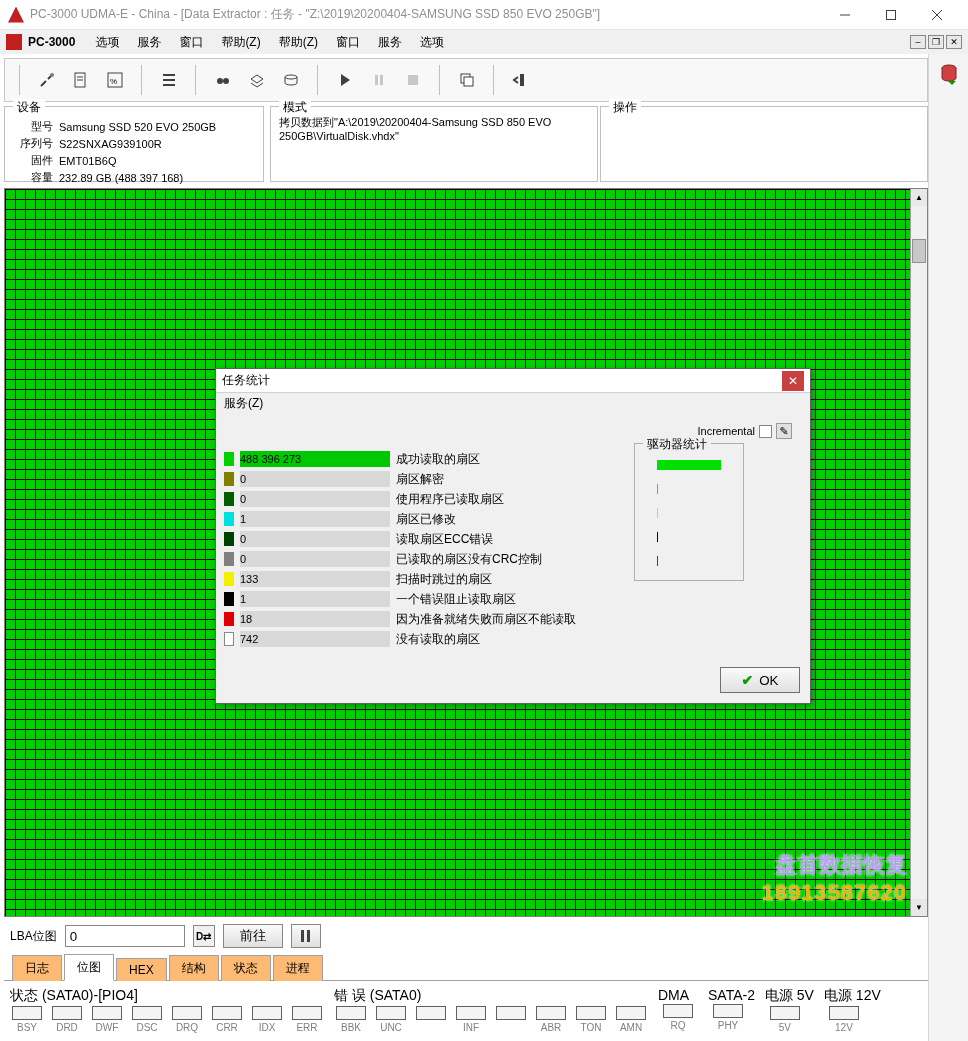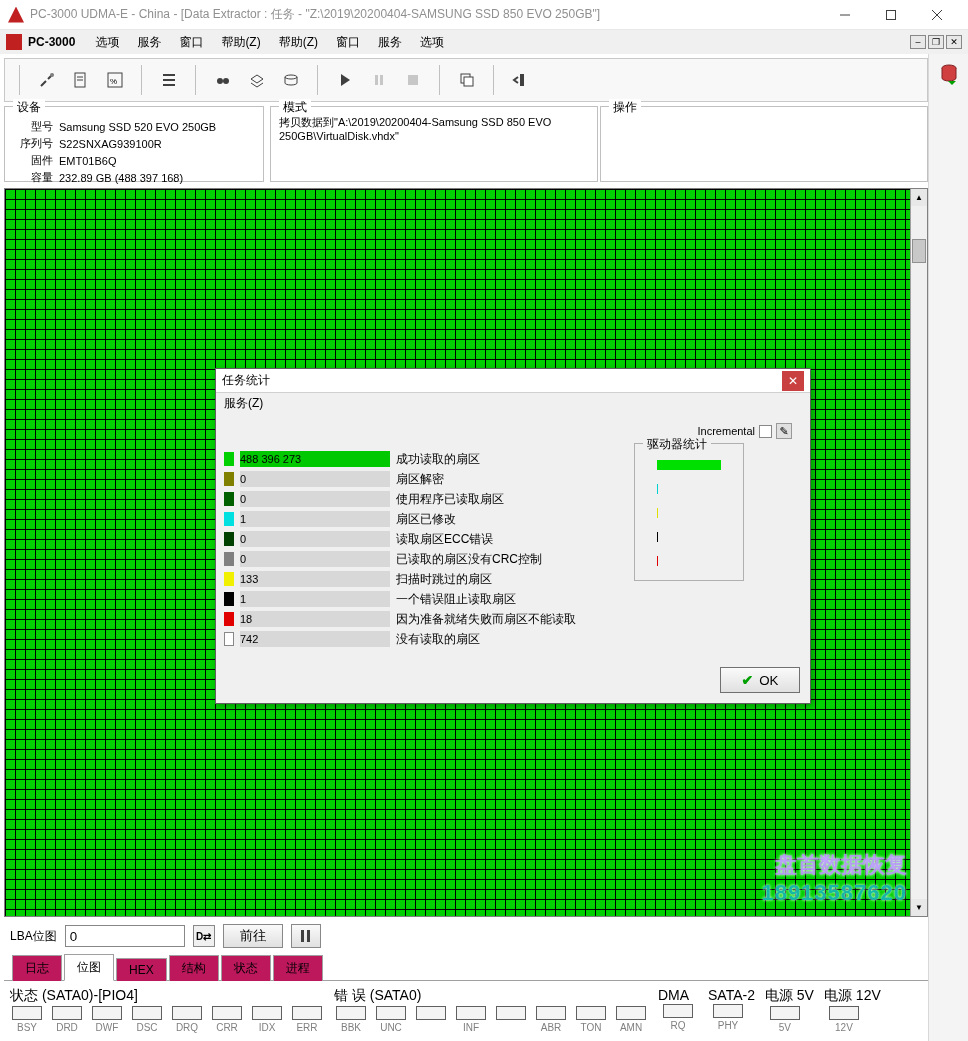--- a/index.html
+++ b/index.html
@@ -55,33 +55,33 @@
   background-size: 10px 10px;
 }
 .bitmap-scroll { position:absolute; right:0; top:0; bottom:0; width:17px; background:#f0f0f0; border-left:1px solid #a0a0a0; }
 .bitmap-scroll .thumb { position:absolute; left:1px; right:1px; top:50px; height:24px; background:#c8c8c8; border:1px solid #909090; }
 .bitmap-scroll .arrow { position:absolute; left:0; right:0; height:17px; background:#e8e8e8; display:flex;align-items:center;justify-content:center; font-size:8px;}
 .bitmap-scroll .up{top:0;} .bitmap-scroll .dn{bottom:0;}
 
 
 .watermark { position:absolute; right: 20px; bottom: 10px; text-align:right; pointer-events:none; }
 .watermark .w1 { color: rgba(180,140,255,0.8); font-size: 22px; font-weight: bold; text-shadow: 0 0 3px #fff; }
-.watermark .w2 { color: #14b8a6; font-size: 22px; font-weight: bold; text-shadow: 0 0 3px #fff; letter-spacing:1px;}
+.watermark .w2 { color: #eab308; font-size: 22px; font-weight: bold; text-shadow: 0 0 3px #fff; letter-spacing:1px;}
 
 
 .lbarow { height: 30px; display: flex; align-items: center; gap: 8px; margin: 4px 0; }
 .lbarow .lbl { margin-left: 6px; }
 .lbarow input { width: 120px; height: 22px; border: 1px solid #888; background: #fff; padding: 0 4px; }
 .lbarow .dh { width:22px; height:22px; border:1px solid #888; background:#f0f0f0; display:flex; align-items:center; justify-content:center; font-weight:bold; font-size:10px;}
 .lbarow button { height: 24px; padding: 0 16px; border: 1px solid #888; background: linear-gradient(#fafafa,#e0e0e0); }
 .lbarow .pausebtn { width:30px; height:24px; border:1px solid #888; background:linear-gradient(#fafafa,#e0e0e0); display:flex;align-items:center;justify-content:center;}
 
 
 .tabrow { height: 26px; display: flex; align-items: flex-end; gap: 2px; padding-left: 8px; border-bottom: 1px solid #a0a0a0; margin-bottom:4px;}
-.tab { padding: 4px 12px; border: 1px solid #a0a0a0; border-bottom: none; background: #be185d; font-size: 12px; position:relative; top:1px;}
+.tab { padding: 4px 12px; border: 1px solid #a0a0a0; border-bottom: none; background: #fdba74; font-size: 12px; position:relative; top:1px;}
 .tab.active { background: #fff; border-bottom: 1px solid #fff; }
 
 
 .statusstrip { height: 56px; display:flex; gap: 10px; padding: 2px 6px; }
 .statgroup { display:flex; flex-direction:column; }
 .statgroup .ghead { font-size: 14px; margin-bottom: 1px; }
 .statgroup .leds { display:flex; gap: 6px; }
 .led { display:flex; flex-direction:column; align-items:center; width: 34px; }
 .led .box { width: 30px; height: 14px; border: 1px solid #606060; background: #f4f4f4; }
 .led .txt { font-size: 10px; color: #808080; margin-top: 2px; }

